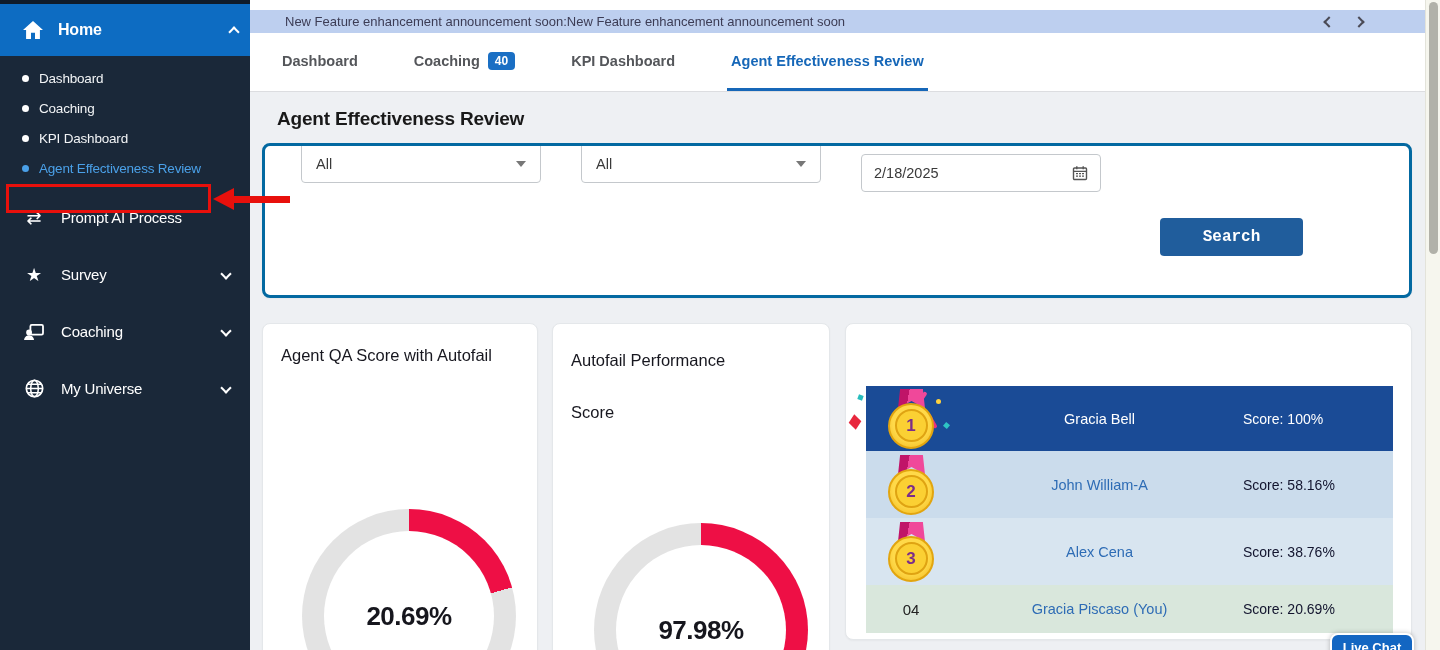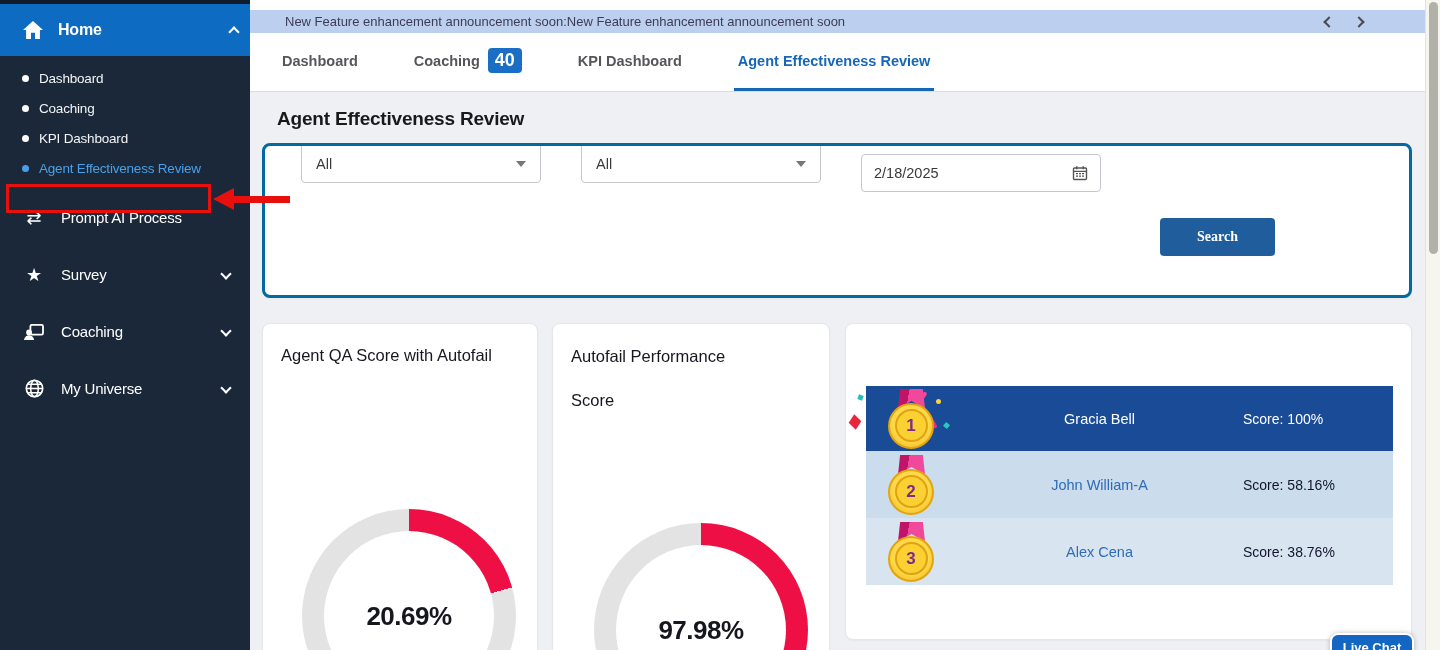--- a/index.html
+++ b/index.html
@@ -32,41 +32,41 @@
   .top-white { position:absolute; left:0; top:0; width:1175px; height:10px; background:#fff; }
   .announce { position:absolute; left:0; top:10px; width:1175px; height:23px; background:#bdcfef; display:flex; align-items:center; padding:0 0 0 35px; }
   .announce .atext { font-size:13px; color:#3c3c55; flex:1; }
   .announce .nav-chevs { display:flex; gap:22px; margin-right:62px; }
   .achev { width:8px; height:8px; border-right:2px solid #4a4a55; border-bottom:2px solid #4a4a55; display:inline-block; cursor:pointer; }
   .achev.left { transform:rotate(135deg); }
   .achev.right { transform:rotate(-45deg); }
 
   .tabbar { position:absolute; left:0; top:33px; width:1175px; height:59px; background:#fff; border-bottom:1px solid #dcdde0; display:flex; align-items:stretch; padding-left:28px; }
   .tab { display:flex; align-items:center; gap:8px; font-size:14.5px; font-weight:600; color:#54565a; padding:0 4px; margin-right:48px; cursor:pointer; border-bottom:3px solid transparent; }
-  .tab .badge { background:#1a6fc4; color:#fff; font-size:18px; font-weight:700; border-radius:4px; padding:2px 7px; }
+  .tab .badge { background:#1a6fc4; color:#fff; font-size:12px; font-weight:700; border-radius:4px; padding:2px 7px; }
   .tab.active { color:#1667b8; border-bottom:3px solid #1667b8; }
 
   .page-title { position:absolute; left:27px; top:108px; font-size:19px; font-weight:600; color:#191919; letter-spacing:-0.2px; }
 
   .filter-panel { position:absolute; left:12px; top:143px; width:1150px; height:155px; background:#fff; border:3px solid #0369a1; border-radius:8px; box-shadow:0 1px 2px rgba(0,0,0,0.04); overflow:hidden; }
   .sel { position:absolute; width:240px; height:39px; top:-2px; border:1px solid #c4c8cc; border-radius:0 0 4px 4px; display:flex; align-items:center; padding:0 14px; font-size:14.5px; color:#3a3a3a; background:#fff; cursor:pointer; }
   .sel .caret { margin-left:auto; width:0; height:0; border-left:5px solid transparent; border-right:5px solid transparent; border-top:6px solid #777; }
   .sel.s1 { left:36px; } .sel.s2 { left:316px; }
   .datein { position:absolute; top:8px; width:240px; height:38px; border:1px solid #c4c8cc; border-radius:4px; display:flex; align-items:center; padding:0 12px; font-size:14.5px; color:#3a3a3a; background:#fff; cursor:text; }
   .datein.d1 { left:596px; } .datein.d2 { left:875px; }
   .datein .cal { margin-left:auto; display:flex; }
-  .search-btn { position:absolute; left:895px; top:72px; width:115px; height:38px; background:#205d9c; color:#fff; border:none; border-radius:4px; font-size:14px; font-weight:600; font-family:Liberation Serif, serif; cursor:pointer; }
+  .search-btn { position:absolute; left:895px; top:72px; width:143px; height:38px; background:#205d9c; color:#fff; border:none; border-radius:4px; font-size:16px; font-weight:600; font-family:Liberation Mono, monospace; cursor:pointer; }
 
   
   .card { position:absolute; background:#fff; border:1px solid #e4e7ea; border-radius:8px; box-shadow:0 1px 2px rgba(0,0,0,0.04); }
   .card1 { left:12px; top:323px; width:276px; height:410px; }
   .card2 { left:302px; top:323px; width:278px; height:420px; }
   .card3 { left:595px; top:323px; width:567px; height:317px; }
   .card-title { font-size:16.5px; color:#17171f; padding:20px 18px 0 18px; line-height:22px; }
-  .card2 .card-title { max-width:215px; line-height:44px; padding-top:10px; }
+  .card2 .card-title { max-width:215px; line-height:52px; padding-top:10px; }
   .rank-line { display:flex; align-items:center; gap:8px; padding:10px 18px 0 18px; }
   .rank-label { font-size:16px; color:#4e4f6d; }
   .rank-badge { background:#c5eecb; color:#1ea83c; font-size:12.5px; font-weight:700; border-radius:10px; padding:3px 9px; display:flex; align-items:center; gap:2px; }
   .donut { position:absolute; width:214px; height:214px; border-radius:50%; display:flex; align-items:center; justify-content:center; }
   .donut .hole { width:170px; height:170px; border-radius:50%; background:#fff; display:flex; align-items:center; justify-content:center; }
   .donut .pct { font-size:26px; font-weight:700; color:#16161d; letter-spacing:-0.5px; }
   .card1 .donut { left:39px; top:185px; }
   .card2 .donut { left:41px; top:199px; }
 
   .lb-head { display:flex; align-items:center; padding:20px 20px 0 18px; }
@@ -283,20 +283,27 @@
             <span class="medal">
               <span class="ribbon"></span>
               <span class="coin">
                 <span class="coin-inner">3</span>
               </span>
             </span>
           </div>
         <span class="name">Alex Cena</span>
         <span class="score">Score: 38.76%</span>
       </div>
+      <div class="lb-row row-4">
+        <div class="rank-cell">
+            <span class="rank-text">04</span>
+          </div>
+        <span class="name">Gracia Piscaso (You)</span>
+        <span class="score">Score: 20.69%</span>
+      </div>
     </div>
   </div>
 </div>
 
 <div class="live-chat">Live Chat</div>
 
 <div class="scrollbar">
   <div class="scroll-thumb"></div>
 </div>
 

